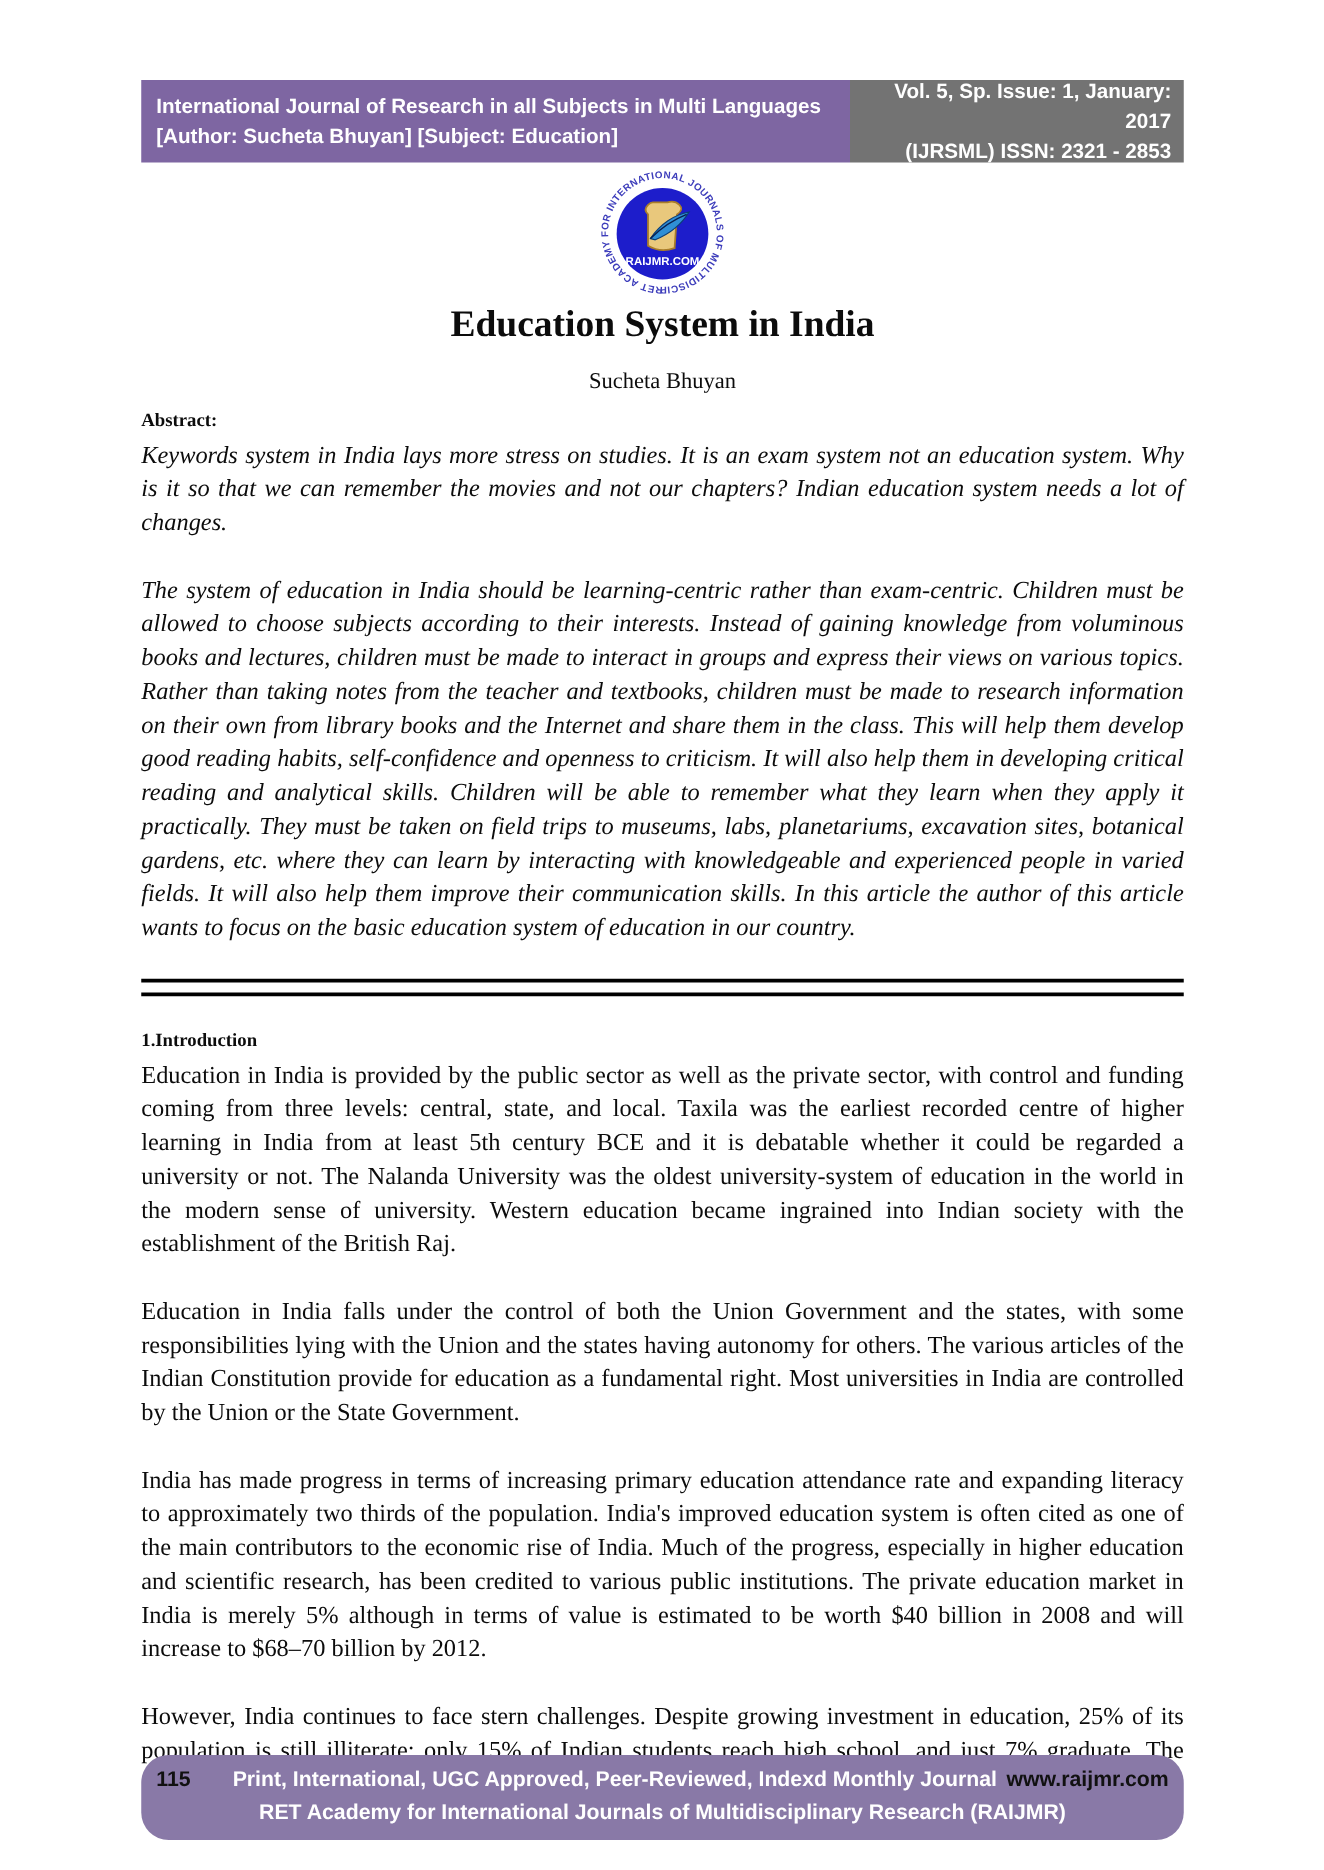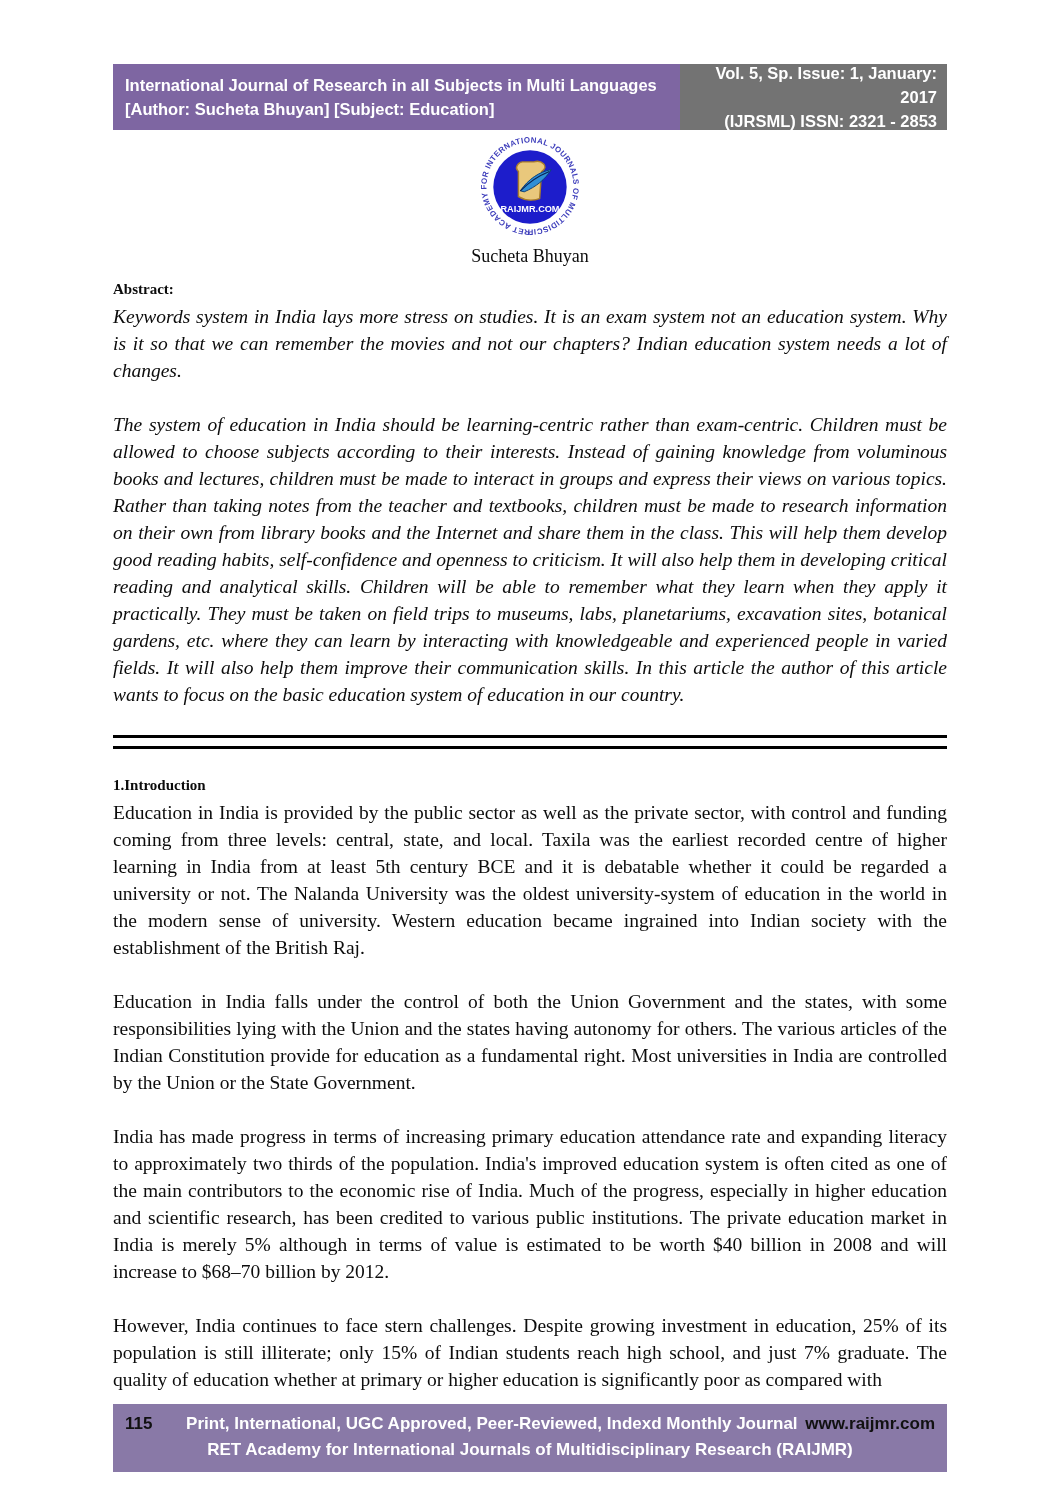--- a/index.html
+++ b/index.html
@@ -66,20 +66,21 @@
   }
   .intro-gap{height:23px;}
   .last-para{margin-bottom:0;}
   
   .footer{
     position:absolute;left:113px;top:1404px;width:834px;height:68px;
     background:#8979a7;box-sizing:border-box;
     font-family:"Liberation Sans", sans-serif;font-weight:bold;
     font-size:17px;line-height:26px;color:#ffffff;
     padding:7px 12px 0 12px;
+    border-radius:22px;
   }
   .footer-line1{display:flex;align-items:baseline;}
   .footer-pagenum{color:#111111;margin-right:26px;}
   .footer-info{flex:1;text-align:center;}
   .footer-site{color:#111111;text-decoration:none;}
   .footer-line2{text-align:center;}
 </style>
 </head>
 <body>
 
@@ -112,20 +113,21 @@
 
       <path d="M50 62 C58 50 70 42 82 40 C76 50 66 58 54 63 Z" fill="#2f8fd6" stroke="#0a3e77" stroke-width="1"></path>
       <path d="M50 62 C60 52 70 46 80 42" fill="none" stroke="#0a2050" stroke-width="1.2"></path>
 
       <text x="60" y="84" text-anchor="middle" font-family="Liberation Sans, sans-serif" font-size="9.5" font-weight="bold" fill="#ffffff">RAIJMR.COM</text>
     </svg>
   </div>
 
   <div class="content">
 
+    <h1 class="doc-title">Education System in India</h1>
 
     <div class="author">Sucheta Bhuyan</div>
 
     <div class="section-heading">Abstract:</div>
 
     <p class="para italic">Keywords system in India lays more stress on studies. It is an exam system not an education system. Why is it so that we can remember the movies and not our chapters? Indian education system needs a lot of changes.</p>
 
     <p class="para italic">The system of education in India should be learning-centric rather than exam-centric. Children must be allowed to choose subjects according to their interests. Instead of gaining knowledge from voluminous books and lectures, children must be made to interact in groups and express their views on various topics. Rather than taking notes from the teacher and textbooks, children must be made to research information on their own from library books and the Internet and share them in the class. This will help them develop good reading habits, self-confidence and openness to criticism. It will also help them in developing critical reading and analytical skills. Children will be able to remember what they learn when they apply it practically. They must be taken on field trips to museums, labs, planetariums, excavation sites, botanical gardens, etc. where they can learn by interacting with knowledgeable and experienced people in varied fields. It will also help them improve their communication skills. In this article the author of this article wants to focus on the basic education system of education in our country.</p>
 
     <hr class="rule">

